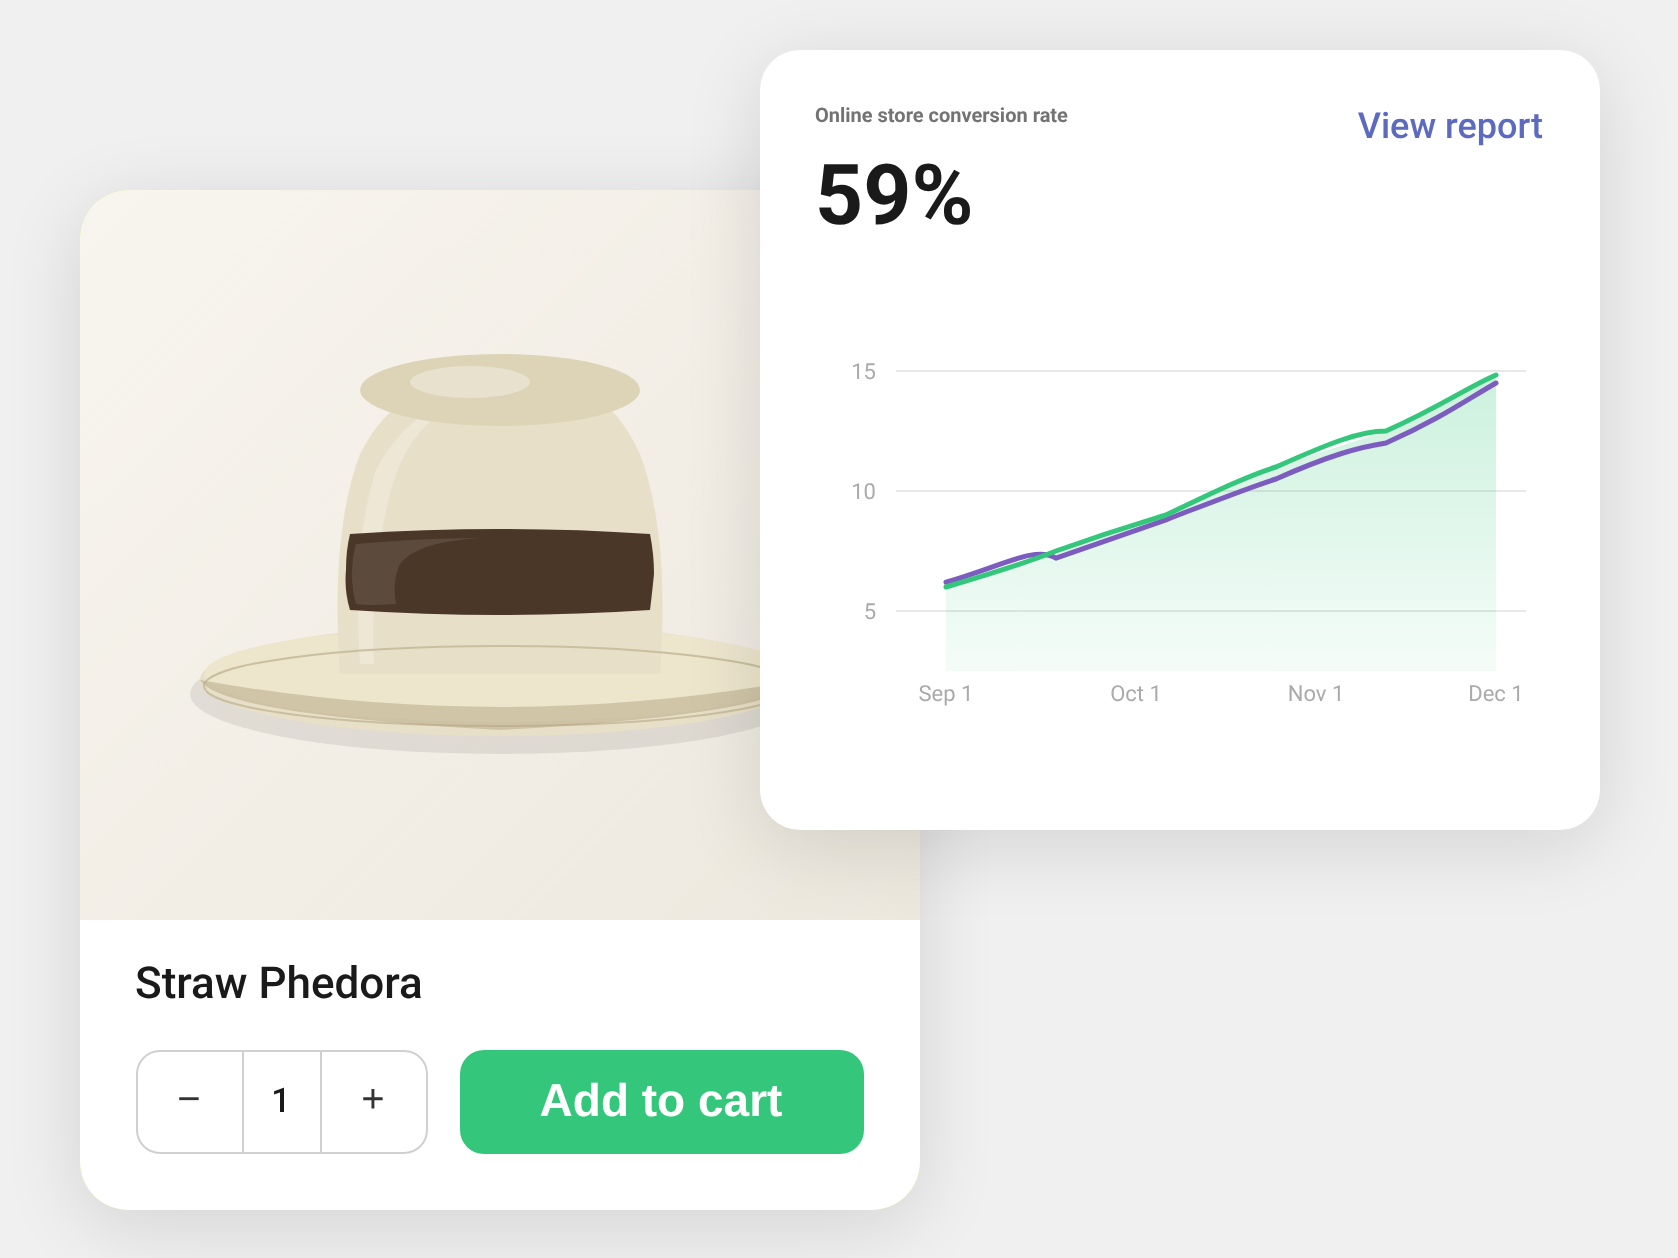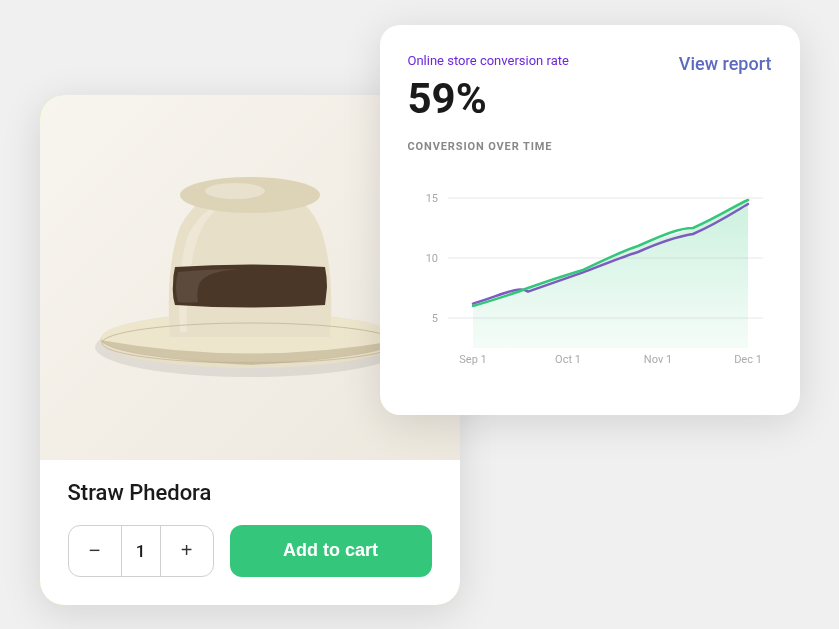--- a/index.html
+++ b/index.html
@@ -106,21 +106,21 @@
       justify-content: center;
     }
 
     .add-to-cart-btn {
       flex: 1;
       height: 52px;
       background: #34c77b;
       color: #fff;
       border: none;
       border-radius: 12px;
-      font-size: 18px;
+      font-size: 23px;
       font-weight: 600;
       cursor: pointer;
       transition: background 0.2s;
     }
 
     
     .analytics-card {
       position: absolute;
       right: 0;
       top: 0;
@@ -135,23 +135,23 @@
     }
 
     .analytics-header {
       display: flex;
       justify-content: space-between;
       align-items: flex-start;
       margin-bottom: 4px;
     }
 
     .analytics-title {
-      font-size: 13px;
-      color: #6d28d9;
-      font-weight: 400;
+      font-size: 10px;
+      color: #737373;
+      font-weight: 700;
     }
 
     .view-report-link {
       font-size: 18px;
       color: #5c6bc0;
       font-weight: 500;
       cursor: pointer;
       text-decoration: none;
     }
 
@@ -227,21 +227,20 @@
       </div>
     </div>
   </div>
 
   <div class="analytics-card">
     <div class="analytics-header">
       <span class="analytics-title">Online store conversion rate</span>
       <a class="view-report-link" href="#">View report</a>
     </div>
     <div class="analytics-rate">59%</div>
-    <div class="chart-label">CONVERSION OVER TIME</div>
     <div class="chart-area">
       <svg class="chart-svg" viewBox="0 0 364 200" xmlns="http://www.w3.org/2000/svg">
 
         <line x1="40" y1="20" x2="355" y2="20" stroke="#e8e8e8" stroke-width="1"></line>
         <line x1="40" y1="80" x2="355" y2="80" stroke="#e8e8e8" stroke-width="1"></line>
         <line x1="40" y1="140" x2="355" y2="140" stroke="#e8e8e8" stroke-width="1"></line>
 
         <text x="30" y="24" text-anchor="end" font-size="11" fill="#aaa">15</text>
         <text x="30" y="84" text-anchor="end" font-size="11" fill="#aaa">10</text>
         <text x="30" y="144" text-anchor="end" font-size="11" fill="#aaa">5</text>

